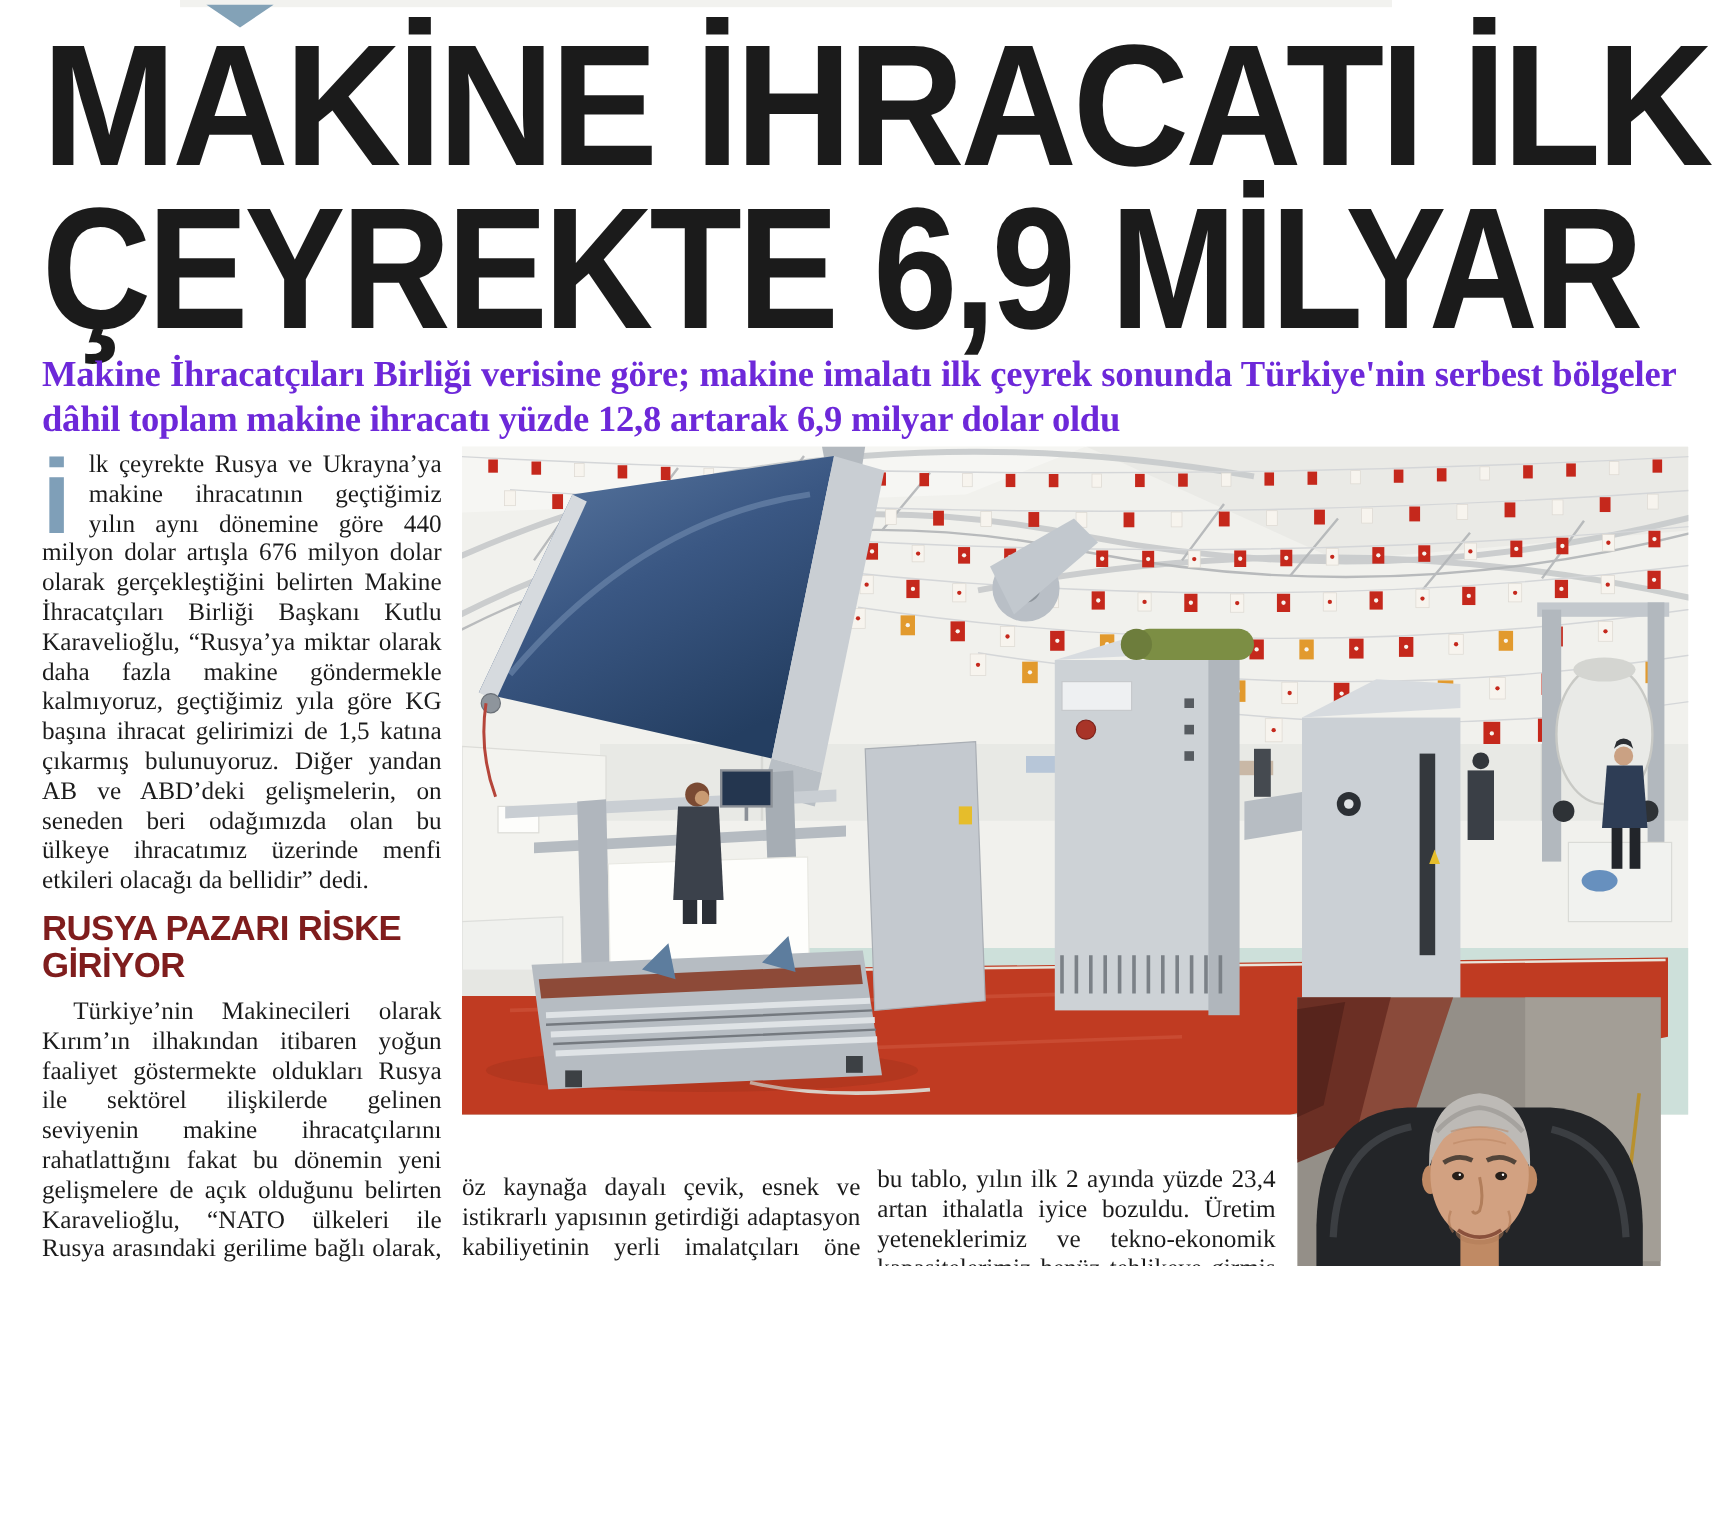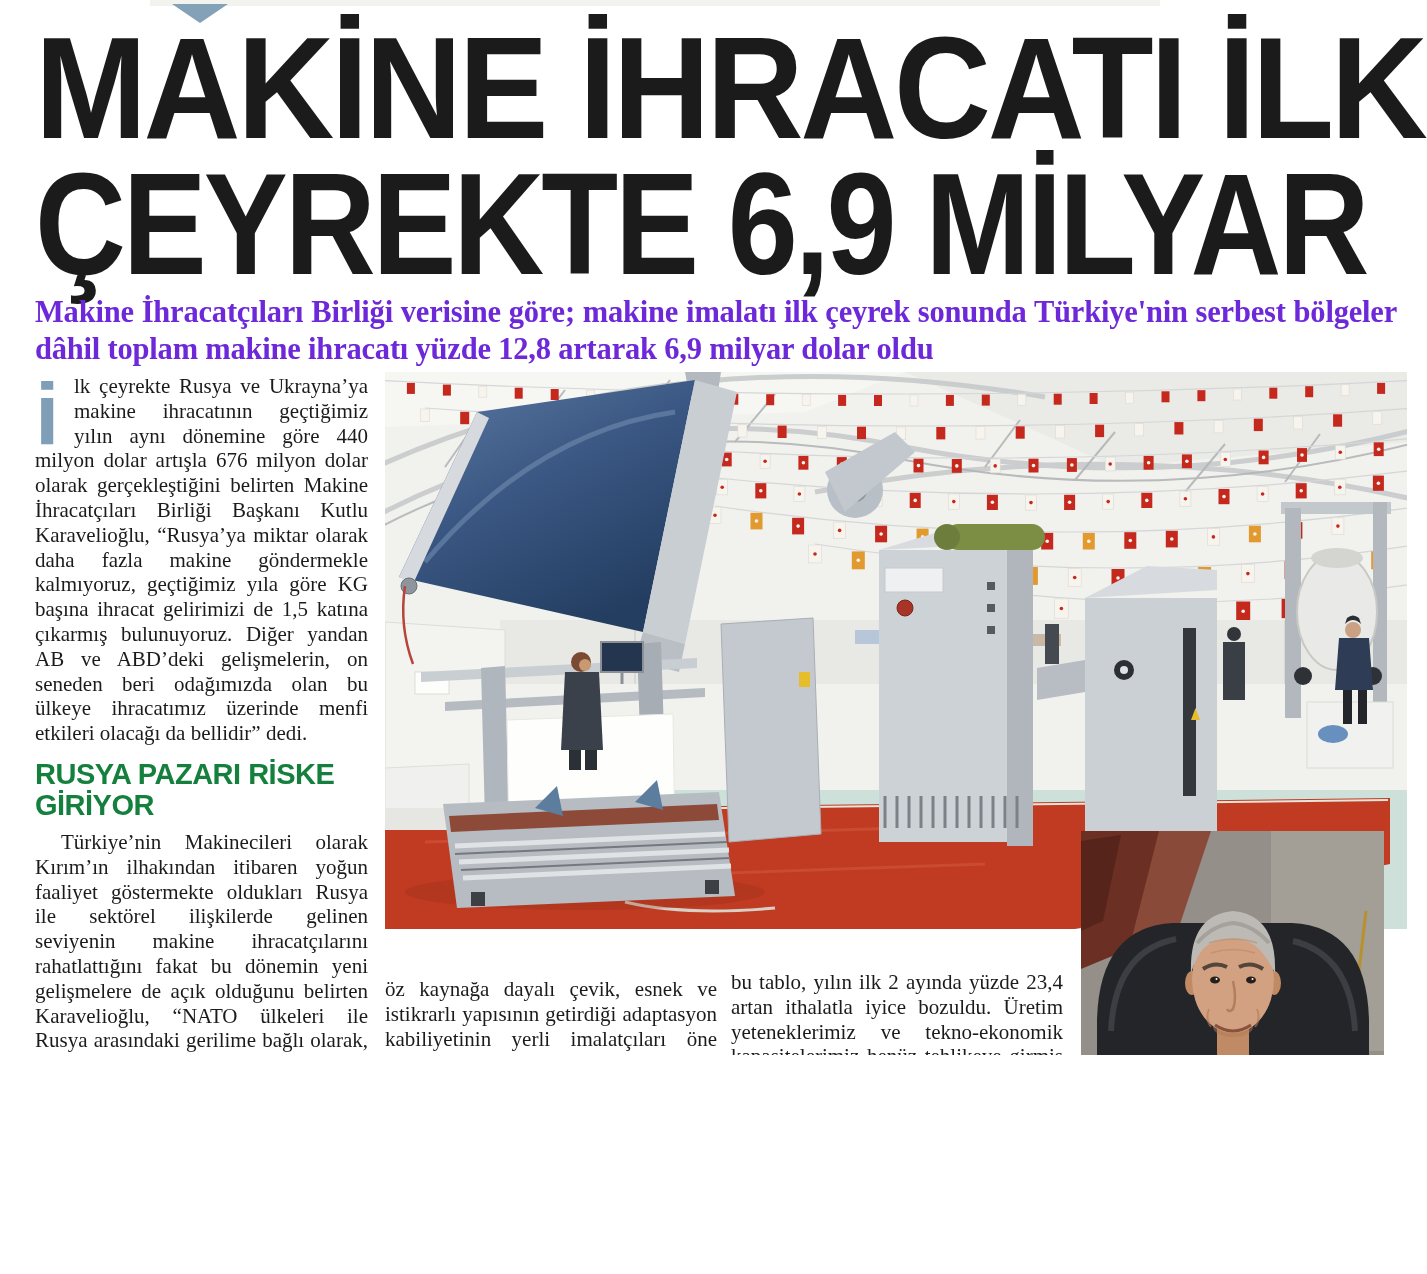--- a/index.html
+++ b/index.html
@@ -18,21 +18,21 @@
             font-family:Liberation Serif, serif;font-weight:700;
             font-size:30.5px;line-height:37px;letter-spacing:-0.2px;color:#6d28d9;
             text-align:justify;}
   .col{position:absolute;}
   .col1{left:35px;top:374px;width:333px;}
   .col2{left:385px;top:977px;width:332px;}
   .col3{left:731px;top:942px;width:332px;margin-top:28px;}
   .body{margin:0;font-size:21px;line-height:24.8px;text-align:justify;color:#1b1b1b;}
   .body.indent{text-indent:26px;}
   .sec-head{margin:13px 17px 9px 0;font-family:"Liberation Sans",sans-serif;
-            font-weight:800;font-size:29px;line-height:31px;letter-spacing:-0.5px;color:#15803d;}
+            font-weight:800;font-size:29px;line-height:31px;letter-spacing:-0.5px;color:#7f1d1d;}
   .dropcap{float:left;width:30px;height:66px;margin:6px 9px 0 0;
            font-family:"Liberation Sans",sans-serif;font-weight:700;
            font-size:88px;line-height:0.78;color:#7f9fb8;}
   .photo-main{position:absolute;left:385px;top:372px;width:1022px;height:557px;}
   .photo-portrait{position:absolute;left:1081px;top:831px;width:303px;height:409px;z-index:3;}
   .portrait-caption{position:absolute;left:150px;top:342px;color:#ef4444;
             font-family:"Liberation Sans",sans-serif;font-size:26px;line-height:31px;font-weight:400;}
   .portrait-caption span{display:block;}
   .hatch{position:absolute;left:0;top:1261px;width:1427px;height:13px;
          background:repeating-linear-gradient(45deg,#a2adb9 0 3px,#ffffff 3px 9px);}

